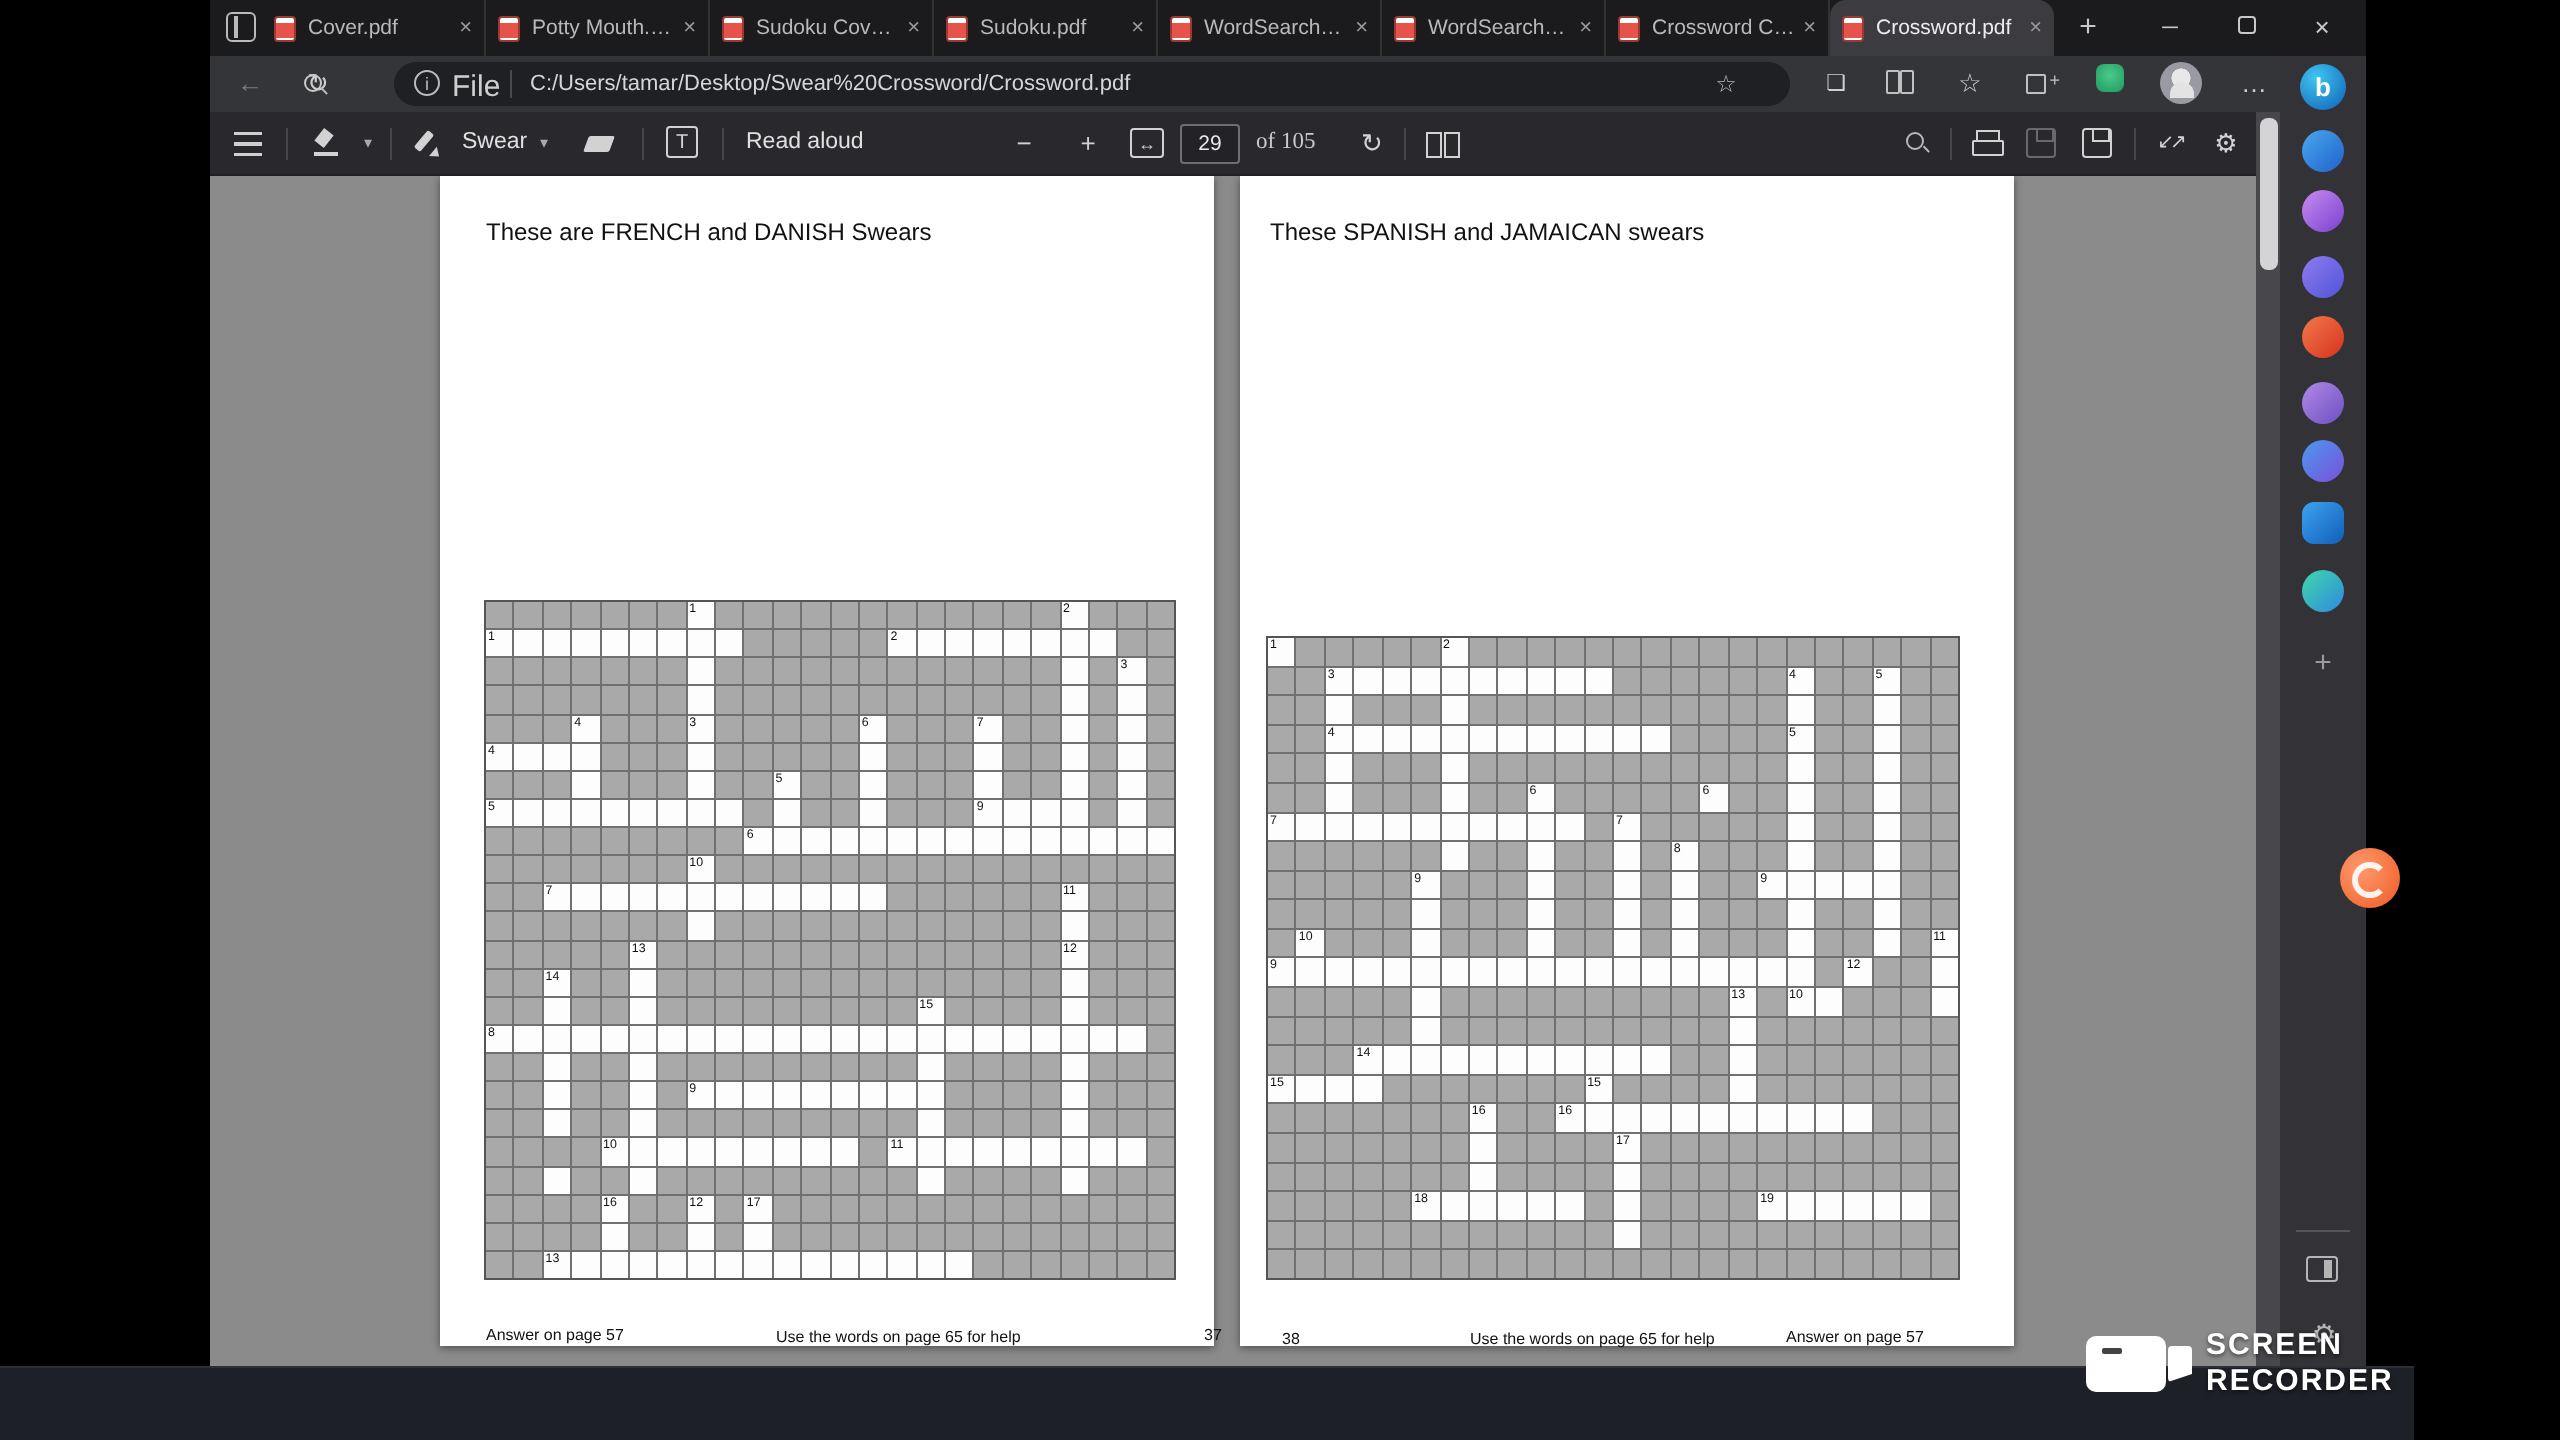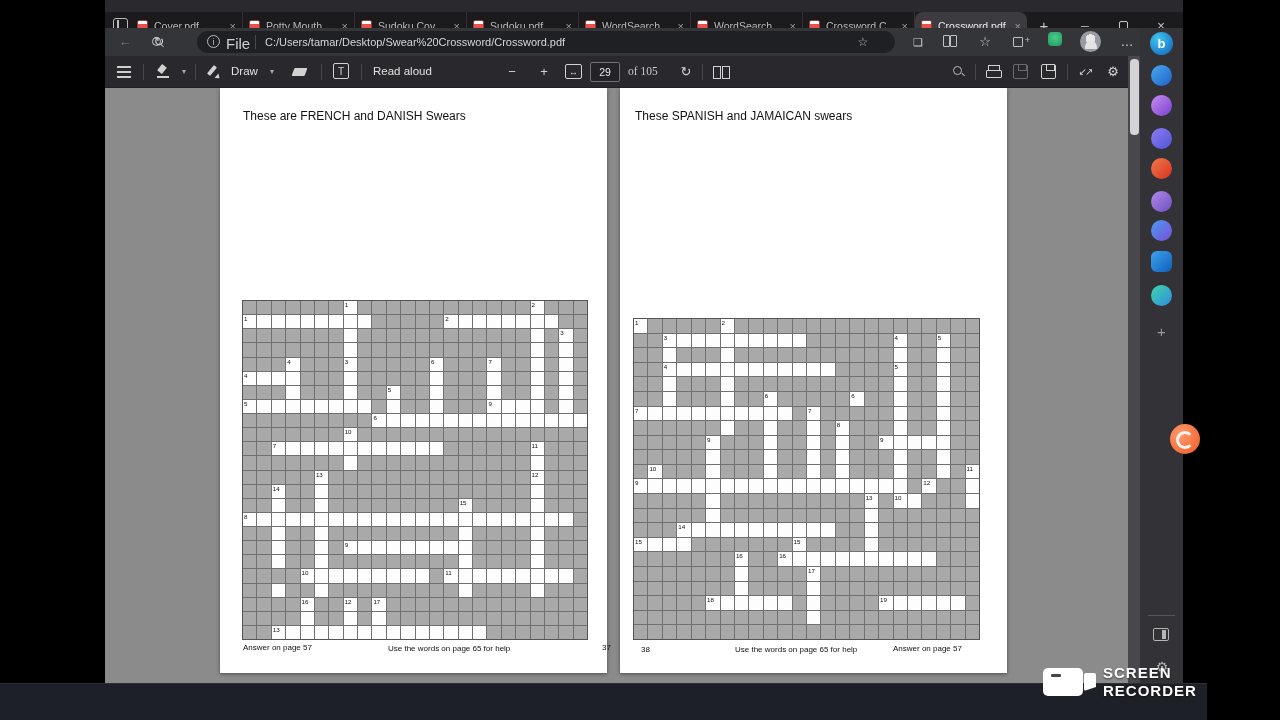--- a/index.html
+++ b/index.html
@@ -3,21 +3,21 @@
 <meta charset="utf-8">
 <style>
   html,body{margin:0;padding:0;background:#000;}
   *{box-sizing:border-box;font-family:"Liberation Sans",sans-serif;}
   #canvas{position:relative;width:1280px;height:720px;background:#000;overflow:hidden;}
 
   
   #win{position:absolute;left:105px;top:0;width:1078px;height:683px;background:#2a2a2e;}
 
   
-  #tabbar{position:absolute;left:0;top:0;width:100%;height:28px;background:#1b1b1d;margin-top:12px;}
+  #tabbar{position:absolute;left:0;top:0;width:100%;height:28px;background:#1b1b1d;}
   .tabactions{position:absolute;left:8px;top:6px;width:15px;height:15px;border:1.5px solid #b9b9b9;border-radius:3px;}
   .tabactions::after{content:"";position:absolute;left:3px;top:1px;bottom:1px;width:1.5px;background:#b9b9b9;}
   #tabs{position:absolute;left:26px;top:0;height:28px;display:flex;}
   .tab{position:relative;width:112px;height:28px;display:flex;align-items:center;padding:0 6px;color:#b9b9b9;border-right:1px solid #333;}
   .tab.active{background:#3b3b40;color:#ececec;border-radius:8px 8px 0 0;border-right:none;}
   .pdficon{width:11px;height:13px;border-radius:2px;background:linear-gradient(#fff 0 2.5px,#e5534b 2.5px 10px,#fff 10px);flex:0 0 auto;margin-right:6px;border:0.5px solid #9a3a34;}
   .tlabel{flex:1;font-size:10.5px;white-space:nowrap;overflow:hidden;text-overflow:ellipsis;}
   .tclose{flex:0 0 auto;margin-left:4px;font-size:11px;color:#9a9a9a;}
   #newtab{position:absolute;left:930px;top:5px;width:18px;height:18px;color:#c9c9c9;font-size:15px;text-align:center;line-height:17px;}
   .winctl{position:absolute;top:0;width:34px;height:28px;color:#c9c9c9;text-align:center;line-height:28px;font-size:11px;}
@@ -75,21 +75,21 @@
   #content{position:absolute;left:0;top:88px;width:1035px;height:595px;background:#8b8b8b;overflow:hidden;}
   .pdfpage{position:absolute;top:0;height:585px;width:387px;background:#fff;box-shadow:0 1px 4px rgba(0,0,0,.45);}
   #pageL{left:115px;} #pageR{left:515px;padding-left:24px;}
   .ptitle{position:absolute;font-size:12px;color:#111;white-space:nowrap;}
   .cluecol{position:absolute;font-size:7.8px;color:#151515;line-height:10.8px;white-space:nowrap;}
   .clue{height:10.8px;}
   .cw{position:absolute;border:1px solid #555;background:#707070;display:grid;gap:1px;}
   .cw-cell{background:#fdfdfd;position:relative;}
   .cw-cell.g{background:#a9a9a9;}
   .cw-cell span{position:absolute;left:1px;top:0;font-size:6.2px;line-height:7px;color:#111;}
-  .pfoot{position:absolute;font-size:8px;color:#111;white-space:nowrap;}
+  .pfoot{position:absolute;font-size:8px;color:#111;white-space:nowrap;margin-top:20px;}
 
   
   #scrolltrack{position:absolute;left:1023px;top:56px;width:12px;height:627px;background:#48484c;}
   #scrollthumb{position:absolute;left:1.5px;top:3px;width:9px;height:76px;background:#d4d4d6;border-radius:4px;}
 
   
   #sidebar{position:absolute;left:1035px;top:28px;width:43px;height:655px;background:#323237;}
   .sbicon{position:absolute;left:11px;width:21px;height:21px;}
   .sbicon .chip{display:block;width:21px;height:21px;border-radius:6px;}
   .sbicon .chip.round{border-radius:50%;}
@@ -192,21 +192,21 @@
       <div class="aicon" style="left:1012px;">…</div>
     </div>
 
     <div id="pdfbar">
       <div class="pico bars3" style="left:12px;"></div>
       <div class="pdiv" style="left:38px;"></div>
       <div class="pico hlshape" style="left:50px;"></div>
       <div class="pico chev" style="left:70px;">▾</div>
       <div class="pdiv" style="left:90px;"></div>
       <div class="pico penshape" style="left:102px;"></div>
-      <div class="ptext" style="left:126px;">Draw</div>
+      <div class="ptext" style="left:126px;">Swear</div>
       <div class="pico chev" style="left:158px;">▾</div>
       <div class="pico eraser" style="left:186px;"></div>
       <div class="pdiv" style="left:216px;"></div>
       <div class="pico tbox" style="left:228px;width:16px;height:16px;">T</div>
       <div class="pdiv" style="left:256px;"></div>
       <div class="ptext" style="left:268px;">Read aloud</div>
       <div class="pico" style="left:398px;">−</div>
       <div class="pico" style="left:430px;">+</div>
       <div class="pico fitw" style="left:460px;width:17px;height:15px;top:8px;">↔</div>
       <div id="pagebox">29</div>

